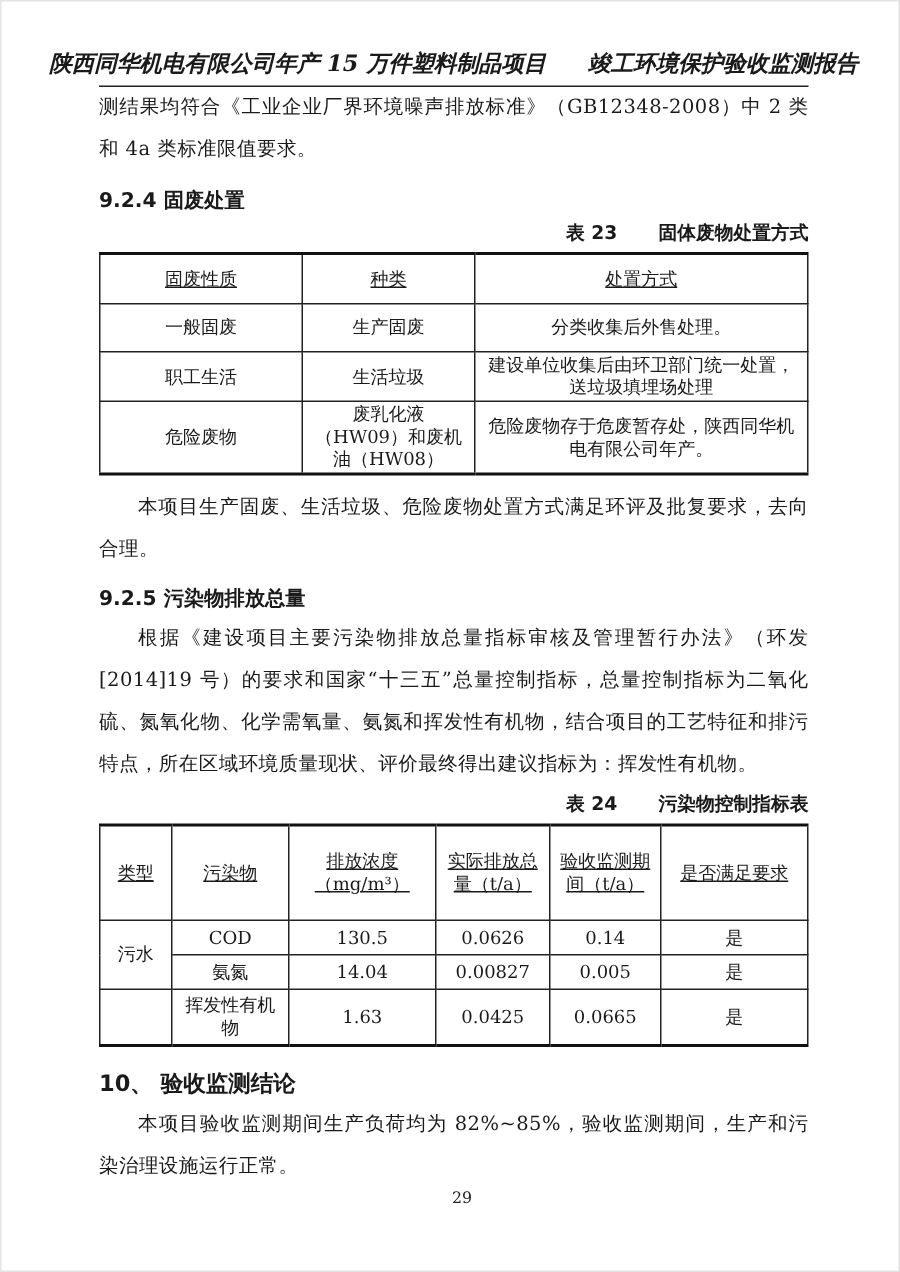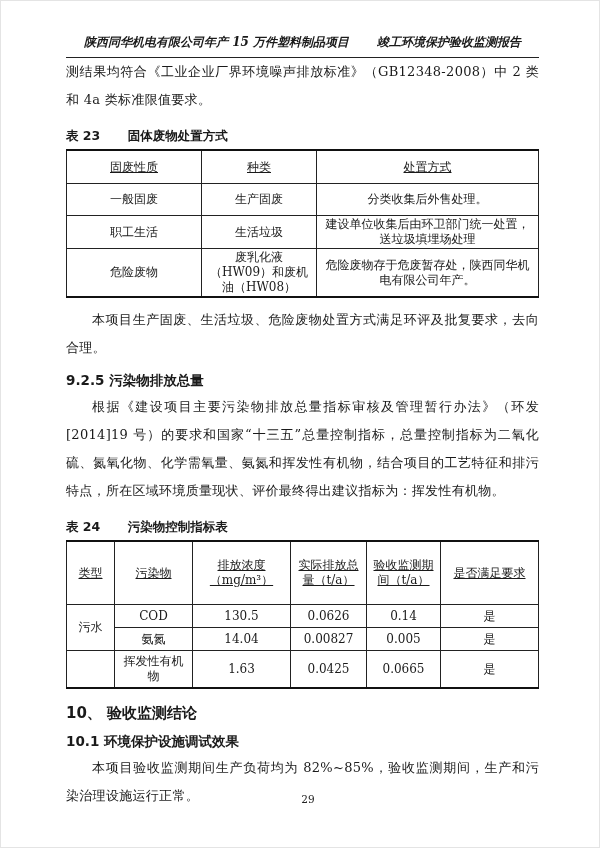--- a/index.html
+++ b/index.html
@@ -14,21 +14,21 @@
     box-sizing:border-box;
     width:600px; height:848px;
     padding:34px 60px 0 65px;
     position:relative;
     border:1px solid #e4e4e4;
   }
   
   .doc-header {
     display:flex; justify-content:center; gap:28px;
     font-style:italic; font-weight:bold;
-    font-size:12px; line-height:15px;
+    font-size:15px; line-height:15px;
     padding-bottom:7px;
     border-bottom:1.5px solid #222;
     white-space:nowrap;
   }
   
   .para {
     margin:0; font-size:13px; line-height:28px;
     text-align:justify; letter-spacing:0.3px;
   }
   .para.first { }
@@ -39,21 +39,21 @@
     font-weight:bold; font-size:13.5px; line-height:17px;
     margin:0;
   }
   .hd-924 { margin-top:12px; }
   .hd-925 { margin-top:10px; }
   .hd-10  { font-size:15px; margin-top:14px; line-height:20px; }
   .hd-101 { margin-top:10px; }
   .hd-1011{ margin-top:12px; }
   
   .caption {
-    margin-top:14px; text-align:left;
+    margin-top:4px; text-align:right;
     font-family:"DejaVu Sans","Liberation Sans",sans-serif;
     font-weight:bold; font-size:12.5px; line-height:16px;
   }
   .caption .cap-label { margin-right:2.2em; }
   
   table.tbl {
     width:100%; border-collapse:collapse; margin-top:5px;
     font-size:12px; line-height:15px; text-align:center;
     table-layout:fixed;
   }
@@ -81,20 +81,21 @@
 
 <div class="page">
 
   <div class="doc-header">
     <span>陕西同华机电有限公司年产 15 万件塑料制品项目</span>
     <span>竣工环境保护验收监测报告</span>
   </div>
 
   <p class="para first">测结果均符合《工业企业厂界环境噪声排放标准》（GB12348-2008）中 2 类和 4a 类标准限值要求。</p>
 
+  <h3 class="hd hd-924">9.2.4 固废处置</h3>
 
   <div class="caption">
     <span class="cap-label">表 23</span><span>固体废物处置方式</span>
   </div>
 
   <table class="tbl tbl23">
     <colgroup>
         <col style="width:135px">
         <col style="width:115px">
         <col>
@@ -171,19 +172,18 @@
         <td>挥发性有机物</td>
         <td>1.63</td>
         <td>0.0425</td>
         <td>0.0665</td>
         <td>是</td>
       </tr>
     </tbody>
   </table>
 
   <h2 class="hd hd-10">10、  验收监测结论</h2>
-  <h3 class="hd hd-101">10.1 环境保护设施调试效果</h3>
 
   <p class="para indent" style="margin-top:4px;">本项目验收监测期间生产负荷均为 82%~85%，验收监测期间，生产和污染治理设施运行正常。</p>
 
   <div class="page-num">29</div>
 
 </div>
 
 </body></html>

